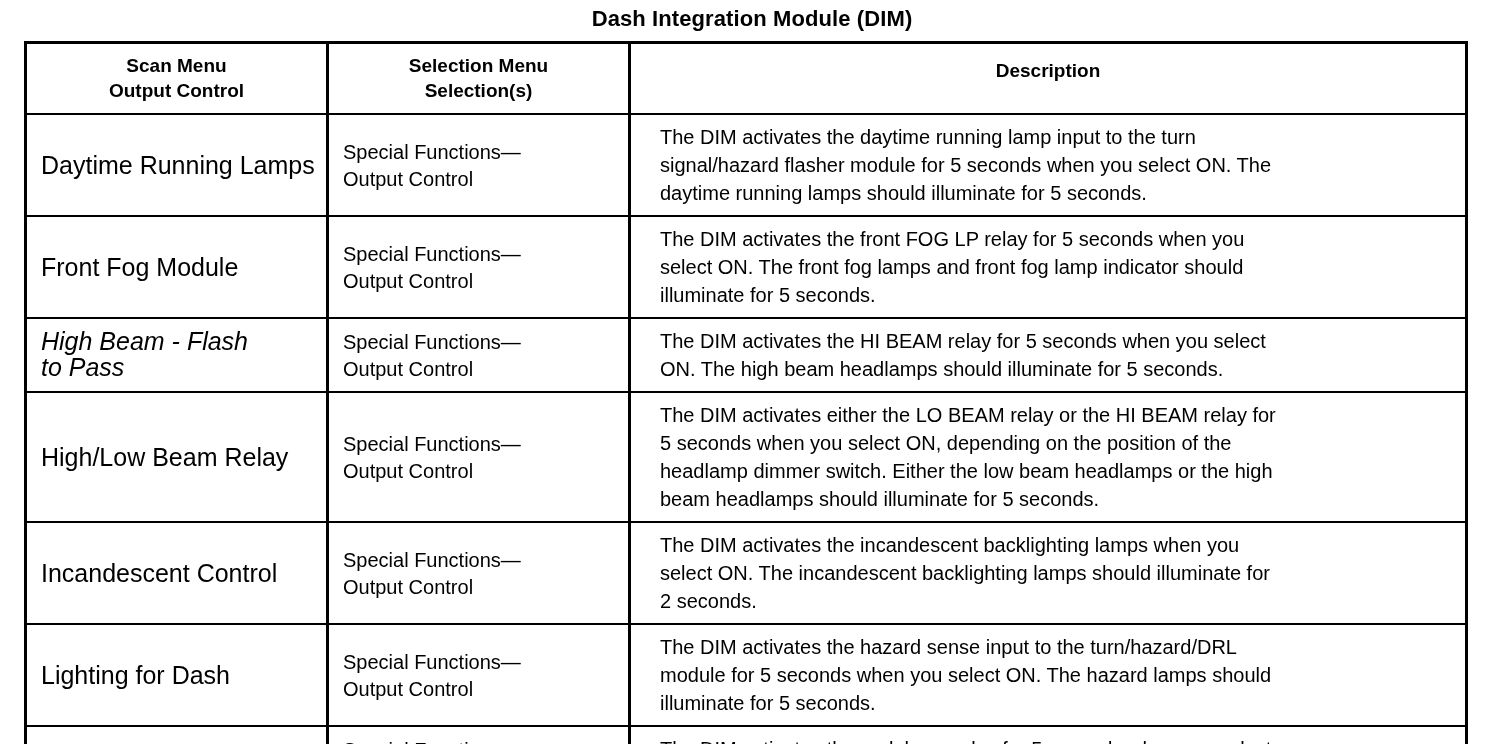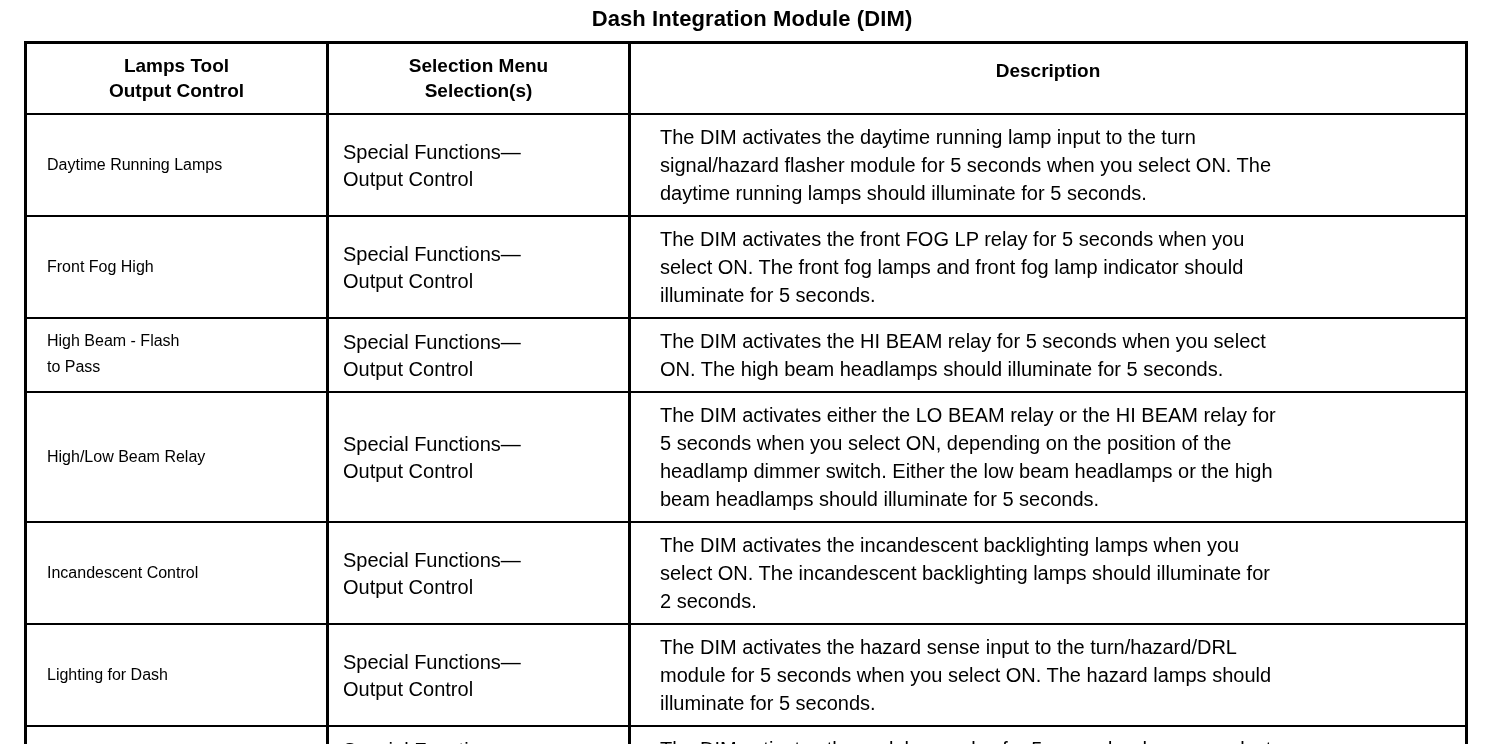--- a/index.html
+++ b/index.html
@@ -76,29 +76,30 @@
   .th-inner.desc {
     padding-top: 6px;
     padding-bottom: 22px;
   }
 
   td.col1 {
     vertical-align: middle;
   }
   td.col1.top {
     vertical-align: top;
+    font-style: italic;
   }
   td.col2, td.col3 {
     vertical-align: top;
   }
 
   .c1-inner {
-    font-size: 16px;
+    font-size: 25px;
     line-height: 26px;
-    padding: 0 10px 0 20px;
+    padding: 0 10px 0 14px;
   }
   .c1-inner.multiline {
     padding-top: 9px;
   }
 
   .c2-inner {
     font-size: 20px;
     line-height: 27px;
     padding: 9px 8px 8px 14px;
     white-space: pre-line;
@@ -123,21 +124,21 @@
     <table class="dim-table">
       <colgroup>
         <col class="c1">
           <col class="c2">
           <col class="c3">
       </colgroup>
       <thead>
         <tr>
           <th>
             <div class="th-inner">
-              <div>Lamps Tool</div>
+              <div>Scan Menu</div>
               <div>Output Control</div>
             </div>
           </th>
           <th>
             <div class="th-inner">
               <div>Selection Menu</div>
               <div>Selection(s)</div>
             </div>
           </th>
           <th>
@@ -157,21 +158,21 @@
           </td>
           <td class="col3">
             <div class="c3-inner">The DIM activates the daytime running lamp input to the turn
 signal/hazard flasher module for 5 seconds when you select ON. The
 daytime running lamps should illuminate for 5 seconds.</div>
           </td>
         </tr>
 
         <tr>
           <td class="col1">
-            <div class="c1-inner">Front Fog High</div>
+            <div class="c1-inner">Front Fog Module</div>
           </td>
           <td class="col2">
             <div class="c2-inner">Special Functions—
 Output Control</div>
           </td>
           <td class="col3">
             <div class="c3-inner">The DIM activates the front FOG LP relay for 5 seconds when you
 select ON. The front fog lamps and front fog lamp indicator should
 illuminate for 5 seconds.</div>
           </td>

